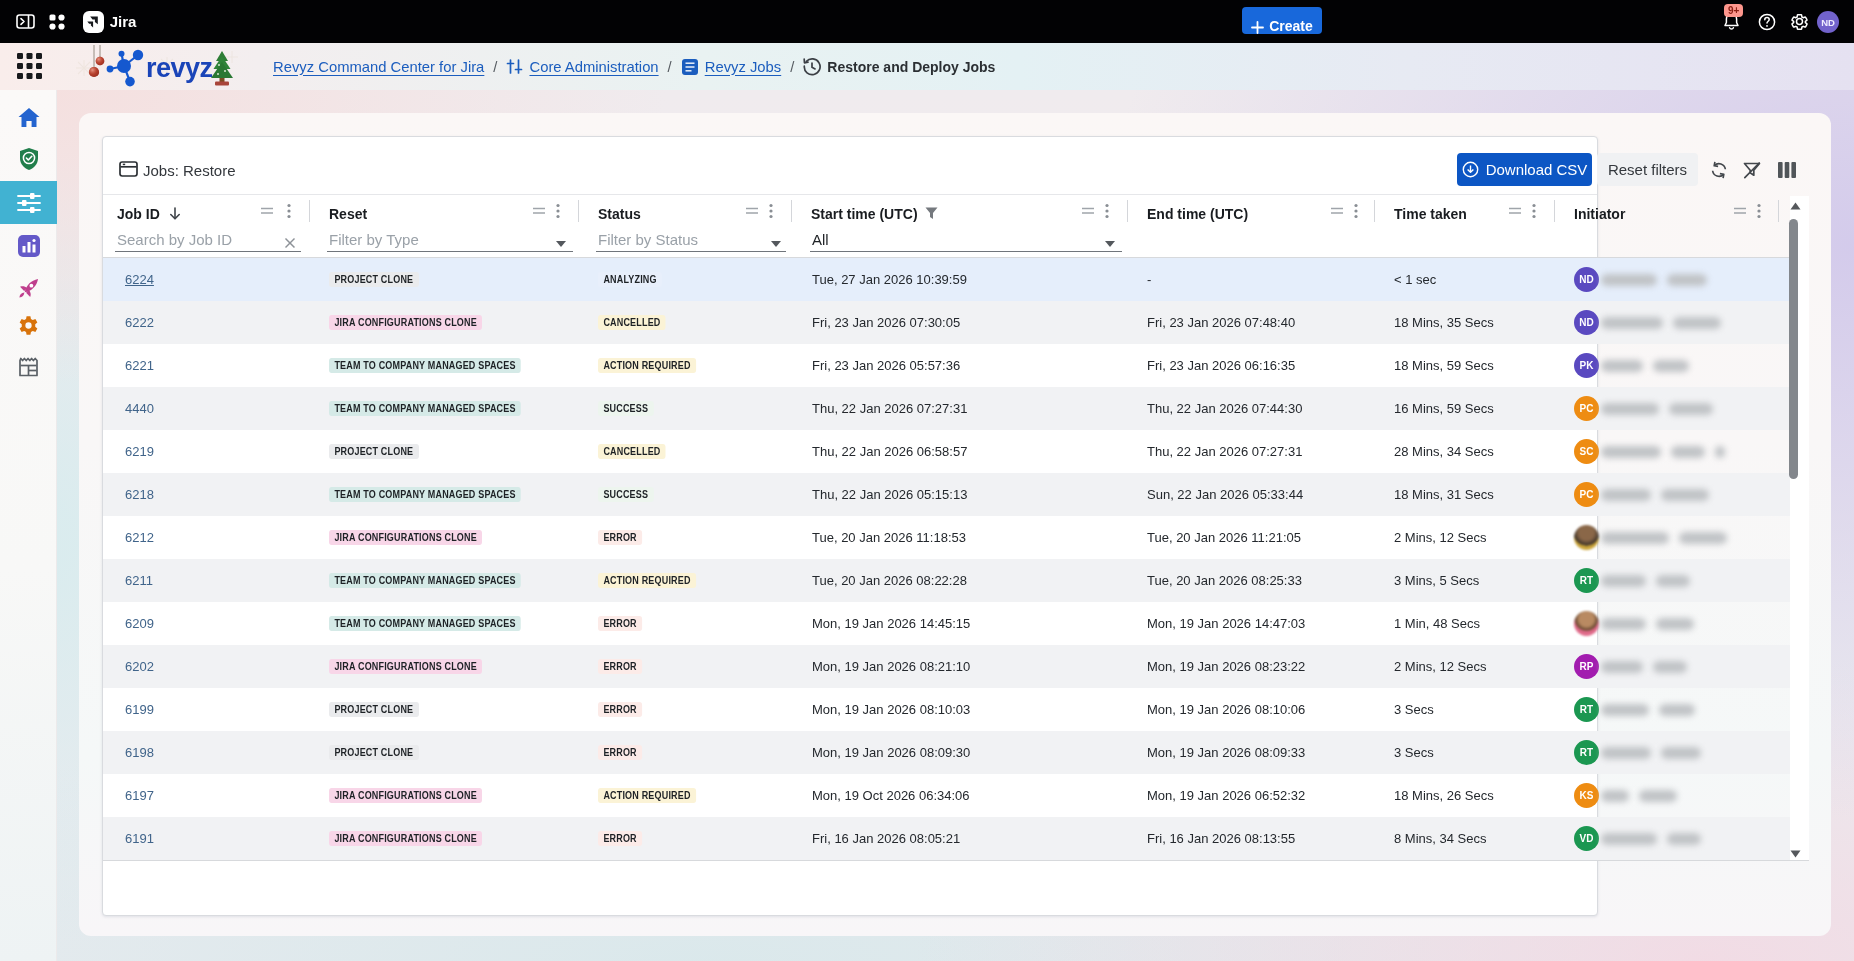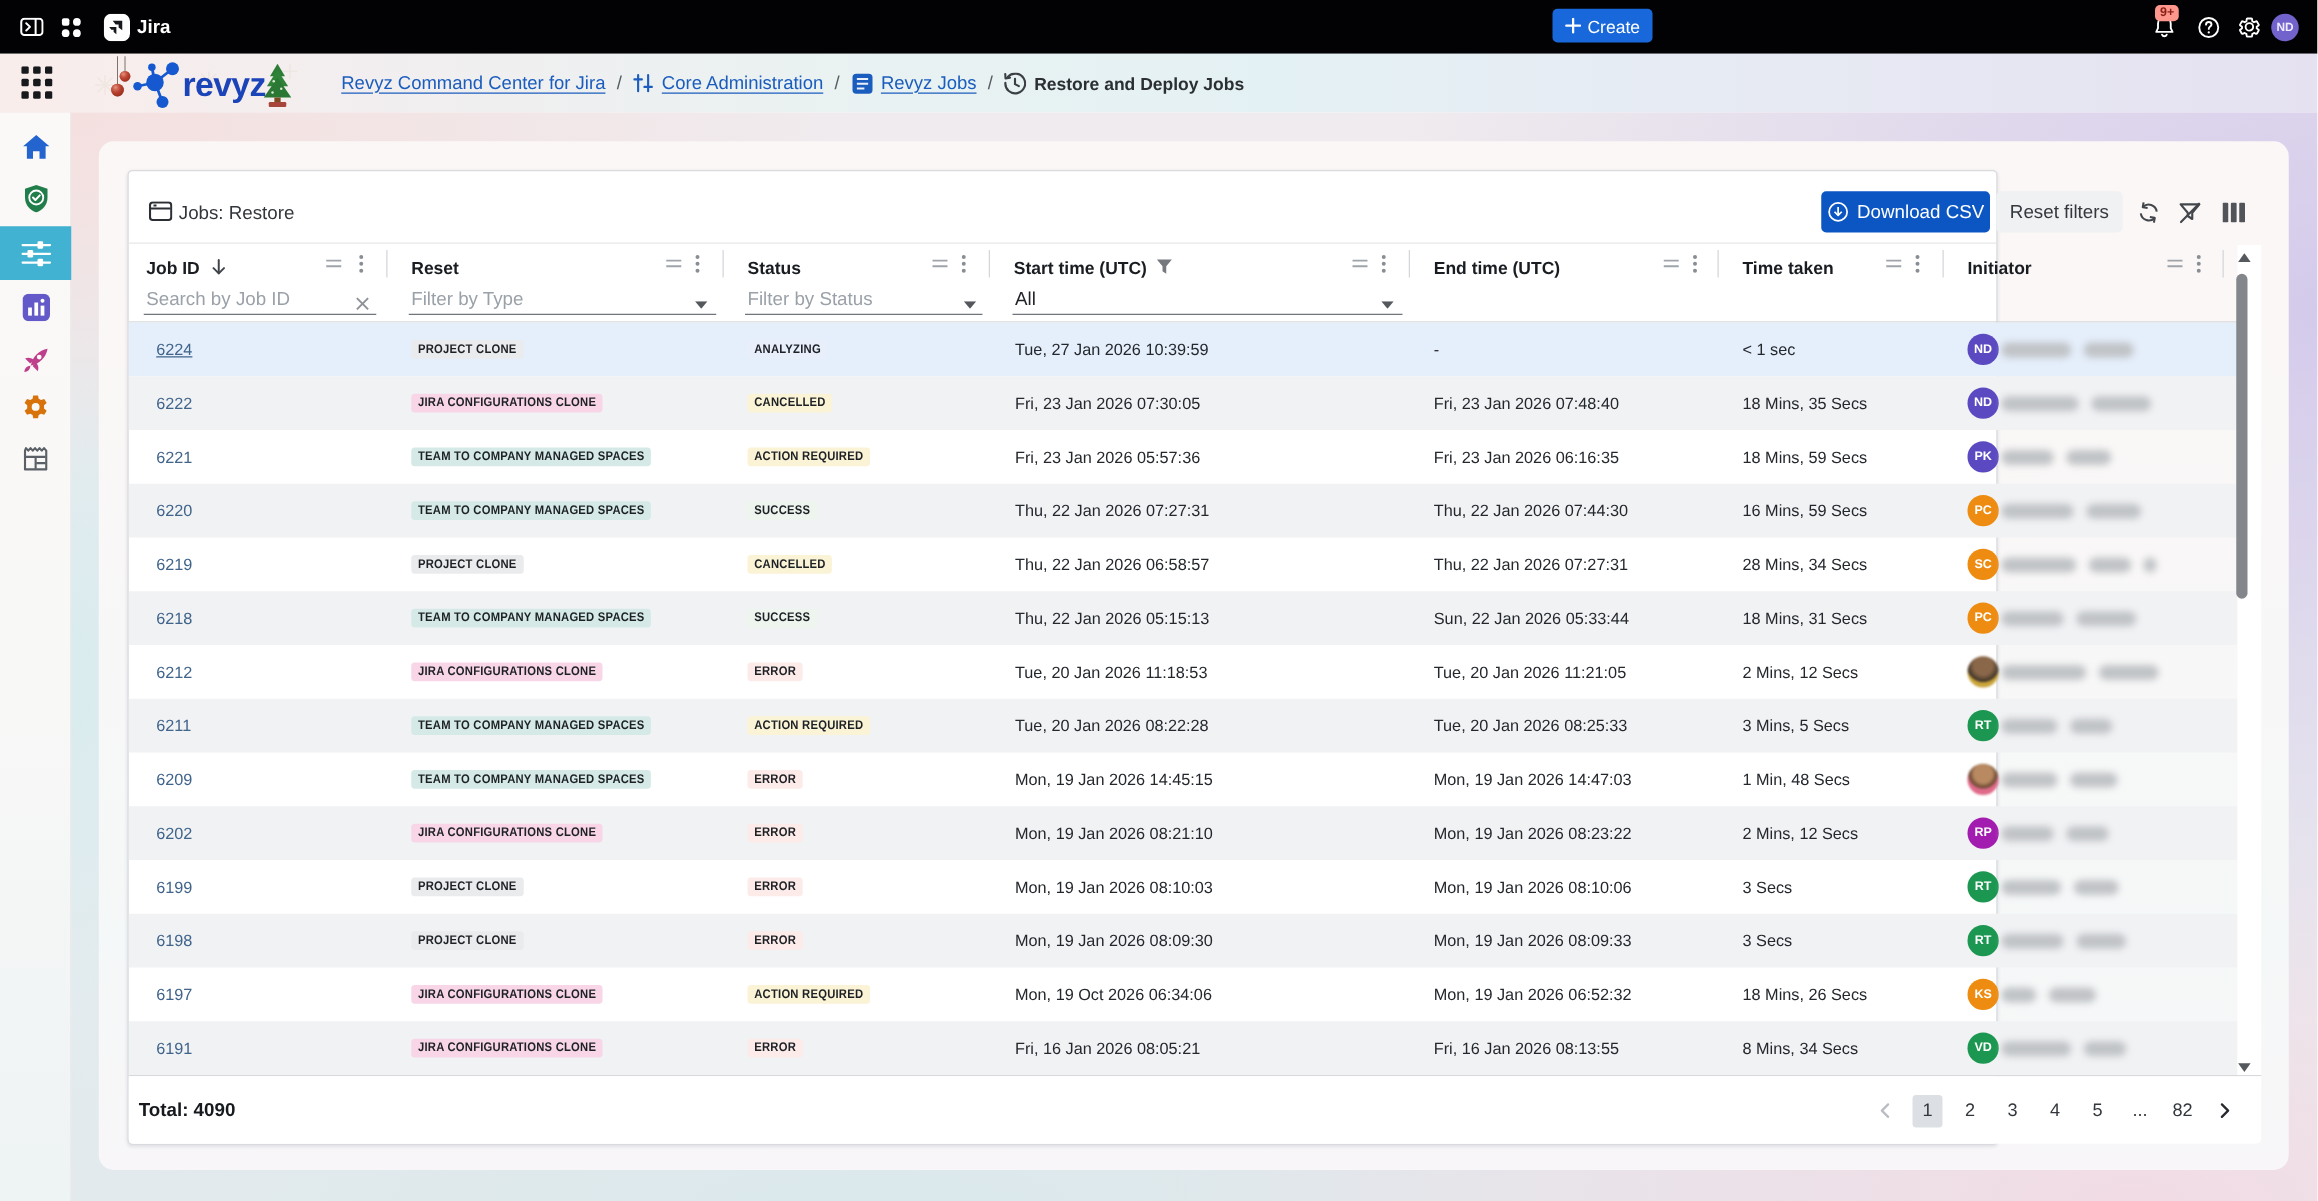--- a/index.html
+++ b/index.html
@@ -4,21 +4,21 @@
 <style>
 *{margin:0;padding:0;box-sizing:border-box}
 html,body{width:1854px;height:961px;overflow:hidden}
 body{font-family:"Liberation Sans",sans-serif;position:relative;background:#fff;-webkit-font-smoothing:antialiased}
 .abs{position:absolute}
 
 #topbar{position:absolute;left:0;top:0;width:1854px;height:43px;background:#020204}
 #topbar svg{display:block}
 .tb-ic{position:absolute;top:0;height:43px;display:flex;align-items:center;justify-content:center}
 #searchbox{position:absolute;left:531px;top:7px;width:707px;height:27px;border:1px solid #5c6066;border-radius:5px;display:flex;align-items:center;padding-left:10px;color:#bfc3c9;font-size:14px}
-#createbtn{position:absolute;left:1242px;top:7px;width:80px;height:27px;background:#1868db;border-radius:4px;color:#fff;font-size:14px;font-weight:normal;display:flex;align-items:center;justify-content:center;gap:5px}
+#createbtn{position:absolute;left:1242px;top:7px;width:80px;height:27px;background:#1868db;border-radius:4px;color:#fff;font-size:14px;font-weight:bold;display:flex;align-items:flex-end;justify-content:center;gap:5px}
 #badge9{position:absolute;left:1724px;top:4px;background:#fd968d;color:#8b2015;font-size:10px;font-weight:bold;border-radius:4px;padding:1px 4px;z-index:3}
 #ndav{position:absolute;left:1817px;top:11px;width:22px;height:22px;border-radius:50%;background:#7263cc;color:#efedff;font-size:9.5px;font-weight:bold;display:flex;align-items:center;justify-content:center}
 
 #crumbbar{position:absolute;left:0;top:43px;width:1854px;height:47px;background:linear-gradient(90deg,#f9edeb 0%,#f3eeef 14%,#e9f2f2 38%,#e4f1f4 55%,#e7eaf3 76%,#e5e1f1 100%)}
 #crumbs{position:absolute;left:273px;top:0;height:47px;display:flex;align-items:center;font-size:14.8px;color:#42474d}
 #crumbs a{color:#1b5dbe;text-decoration:underline;text-underline-offset:3px}
 #crumbs .sep{margin:0 9px;color:#565b61}
 #crumbs .bccur{font-weight:bold;color:#2b2f33;font-size:14px}
 #crumbs svg{margin-right:6px;display:block}
 
@@ -490,21 +490,21 @@
             </div>
             <div class="cell" style="left:709px">Fri, 23 Jan 2026 05:57:36</div>
             <div class="cell" style="left:1044px">Fri, 23 Jan 2026 06:16:35</div>
             <div class="cell" style="left:1291px">18 Mins, 59 Secs</div>
             <div class="avat" style="background:#5a49c0">PK</div>
             <div class="blur" style="left:1498px;width:42px"></div>
             <div class="blur" style="left:1550px;width:36px"></div>
           </div>
           <div class="row alt">
             <div class="cell" style="left:22px">
-              <span class="jid">6220</span>
+              <span class="jid">4440</span>
             </div>
             <div class="cell" style="left:226px">
               <span class="badge b-teal">TEAM TO COMPANY MANAGED SPACES</span>
             </div>
             <div class="cell" style="left:495px">
               <span class="badge b-grn">SUCCESS</span>
             </div>
             <div class="cell" style="left:709px">Thu, 22 Jan 2026 07:27:31</div>
             <div class="cell" style="left:1044px">Thu, 22 Jan 2026 07:44:30</div>
             <div class="cell" style="left:1291px">16 Mins, 59 Secs</div>
@@ -688,37 +688,15 @@
 
       <div id="sbtrack"></div>
       <svg class="abs" style="left:1687px;top:64px" width="11" height="10" viewBox="0 0 11 10" fill="#55585c">
           <polygon points="5.5,1.5 10.5,8.5 0.5,8.5"></polygon>
         </svg>
       <div id="sbthumb"></div>
       <svg class="abs" style="left:1687px;top:712px" width="11" height="10" viewBox="0 0 11 10" fill="#55585c">
           <polygon points="0.5,1.5 10.5,1.5 5.5,8.5"></polygon>
         </svg>
 
-      <div id="cfoot">
-        <div id="total">Total: 4090</div>
-        <div id="pager">
-          <span class="pg" style="color:#b9bdc2">
-              <svg width="8" height="13" viewBox="0 0 8 13" fill="none" stroke="#b9bdc2" stroke-width="1.8" stroke-linecap="round" stroke-linejoin="round">
-                <polyline points="6.5,1.5 1.5,6.5 6.5,11.5"></polyline>
-              </svg>
-            </span>
-          <span class="pg pgc">1</span>
-          <span class="pg">2</span>
-          <span class="pg">3</span>
-          <span class="pg">4</span>
-          <span class="pg">5</span>
-          <span class="pg">...</span>
-          <span class="pg">82</span>
-          <span class="pg">
-              <svg width="8" height="13" viewBox="0 0 8 13" fill="none" stroke="#26292d" stroke-width="1.8" stroke-linecap="round" stroke-linejoin="round">
-                <polyline points="1.5,1.5 6.5,6.5 1.5,11.5"></polyline>
-              </svg>
-            </span>
-        </div>
-      </div>
     </div>
   </div>
 </div>
 
 </body></html>

